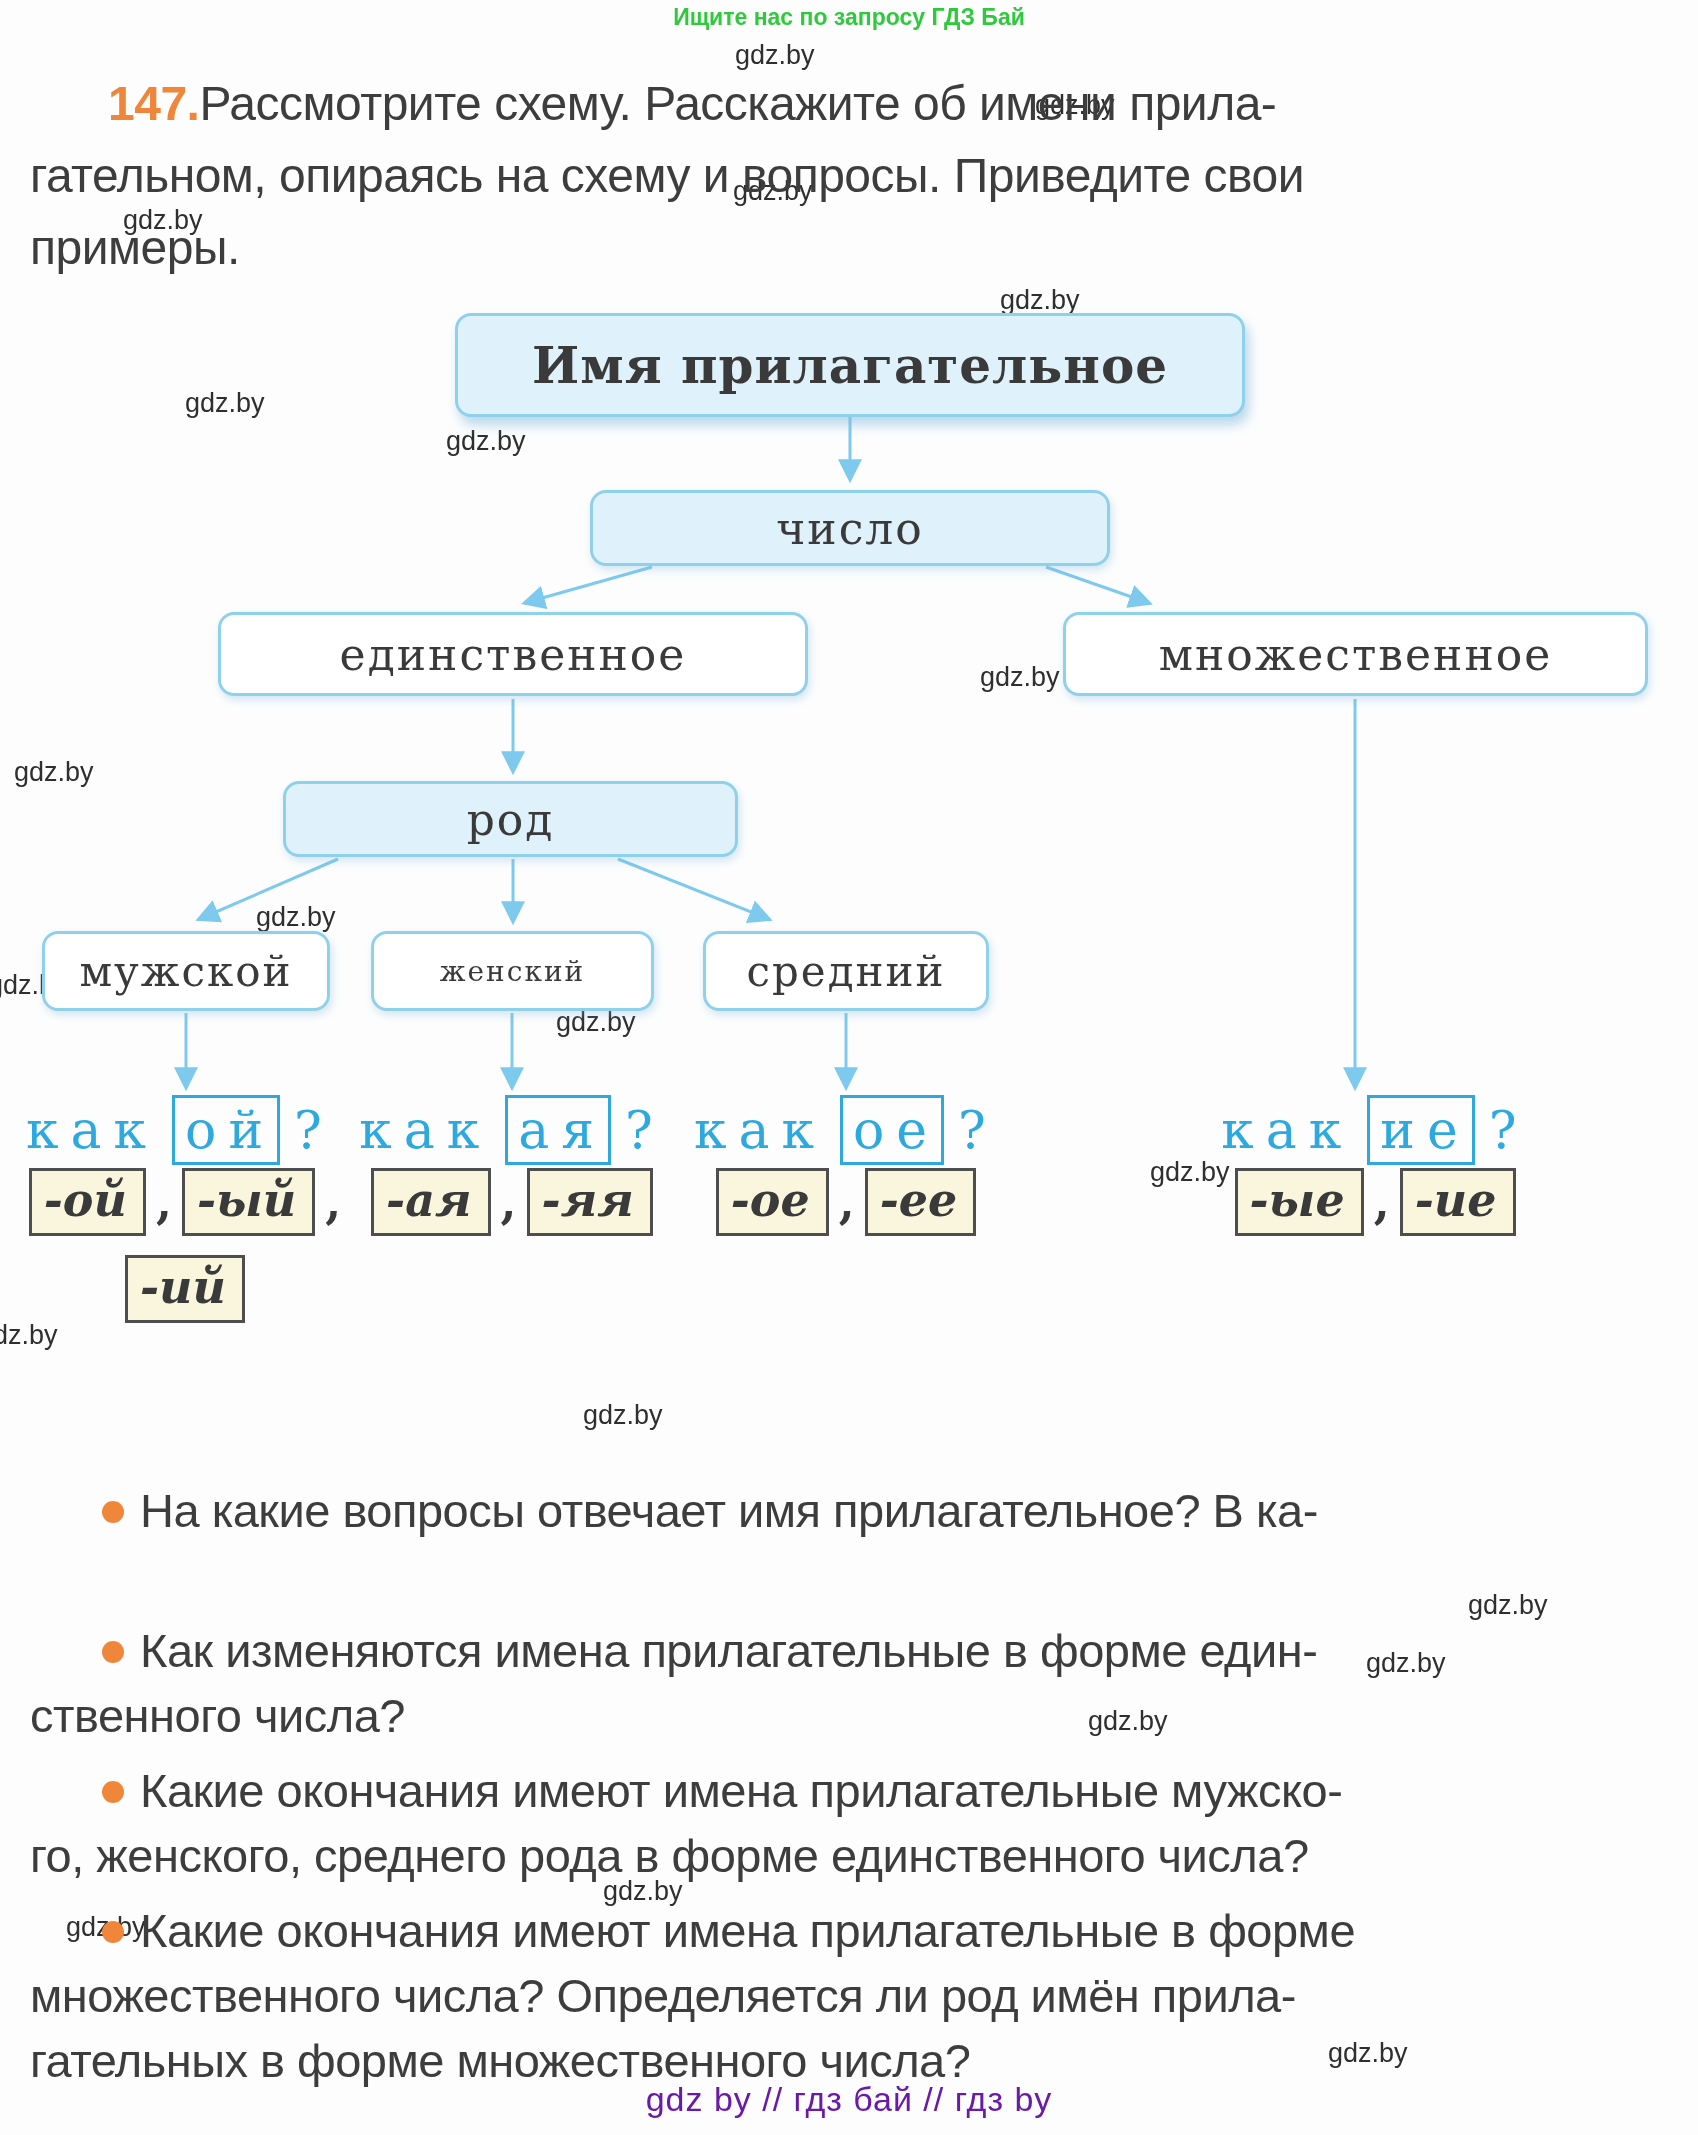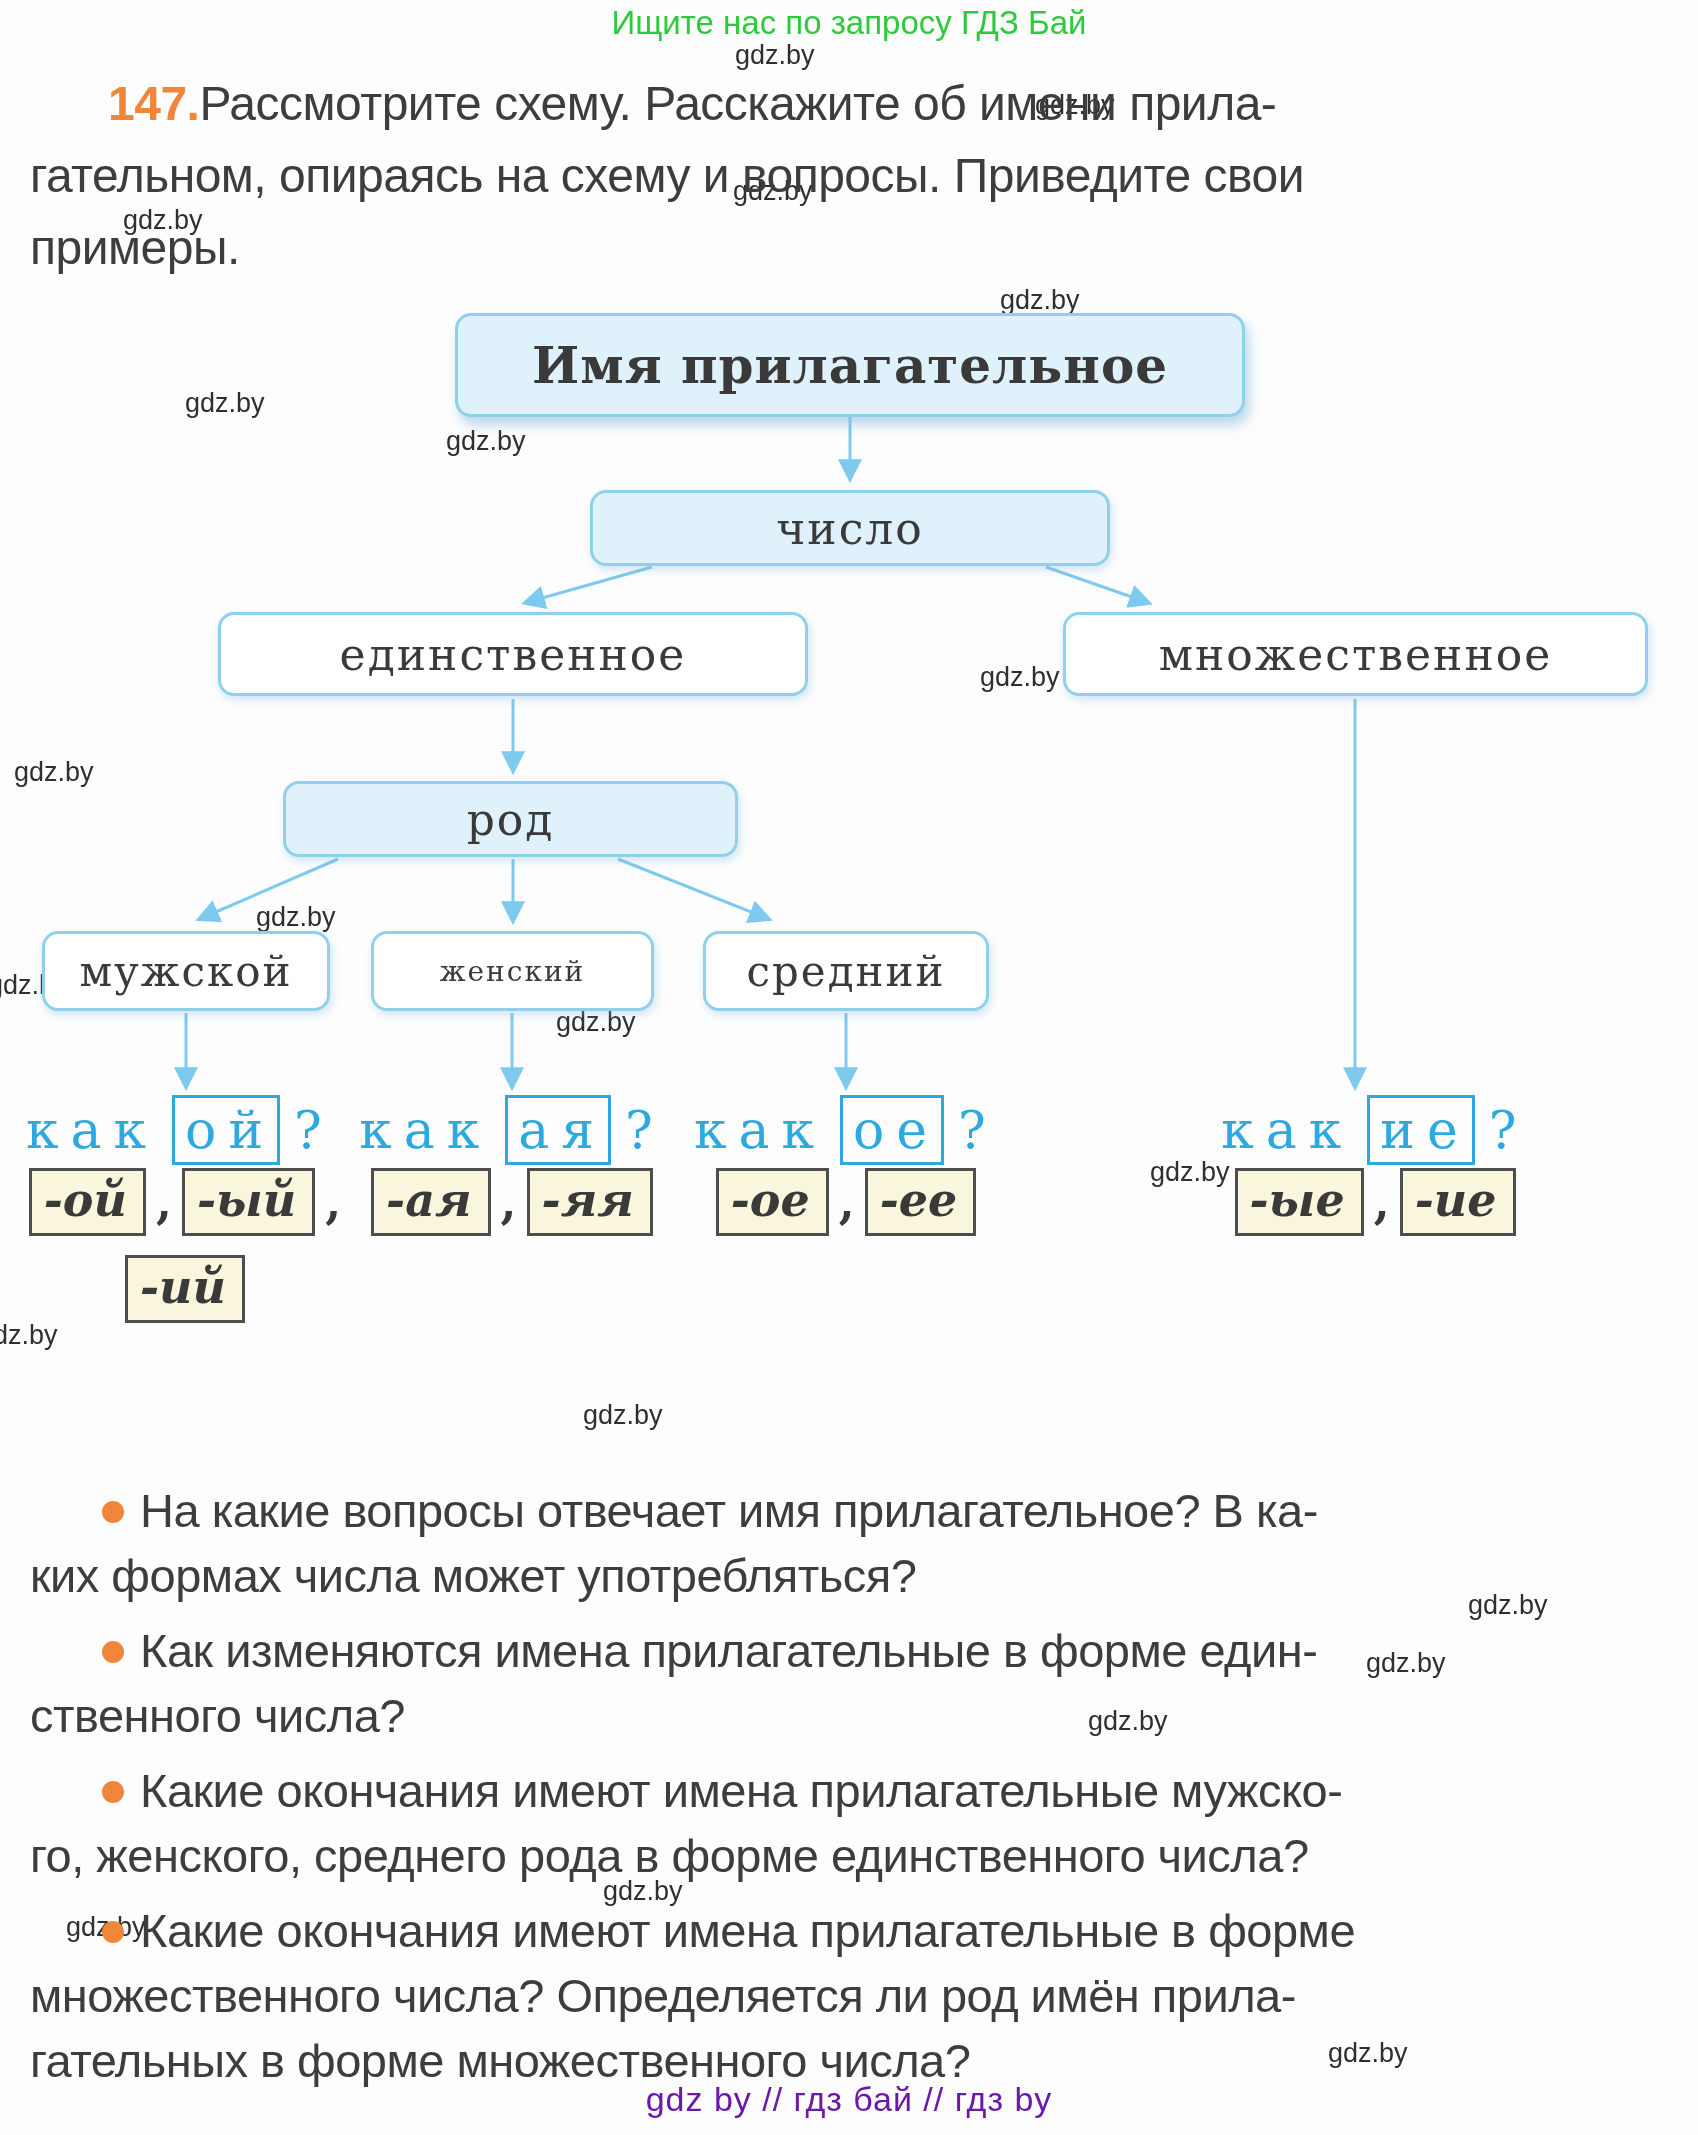--- a/index.html
+++ b/index.html
@@ -1,20 +1,20 @@
 <!DOCTYPE html>
 <html style="--promo-green: #2ec93c; --accent-orange: #f0863a; --body-text: #3d3d3d; --node-text: #3a3a3a; --question-blue: #2da9df; --arrow-blue: #7ec9ee; --node-border: #8fd0ea; --node-fill-blue: #dff1fa; --node-fill-white: #ffffff; --chip-bg: #faf6dd; --chip-border: #4e4e4e; --footer-purple: #6a1aa8; --watermark-gray: #2f2f2f;"><head>
 <meta charset="utf-8">
 <style>
   html,body{margin:0;padding:0;background:#ffffff;}
   .page{position:relative;width:1698px;height:2135px;background:#fdfdfd;overflow:hidden;
         font-family:"Liberation Sans",sans-serif;color:var(--body-text);}
   
   .promo{position:absolute;top:4px;left:0;width:100%;text-align:center;
-         font-size:33px;color:var(--promo-green);}
+         font-size:23px;color:var(--promo-green);font-weight:bold;}
   
   .wm{position:absolute;font-size:27px;color:var(--watermark-gray);white-space:nowrap;}
   
   .intro-line{position:absolute;left:30px;font-size:48px;letter-spacing:-0.5px;
               color:var(--body-text);white-space:nowrap;}
   .ex-num{color:var(--accent-orange);font-weight:bold;}
   .indent{padding-left:78px;}
   
   .diagram{position:absolute;left:0;top:300px;width:1698px;height:1150px;}
   .arrows{position:absolute;left:0;top:0;width:1698px;height:1150px;}
@@ -162,21 +162,20 @@
     <div class="chips" style="left:1245px;top:868px;width:260px;">
       <span class="chip">-ые</span>
         <span class="comma">,</span>
       <span class="chip">-ие</span>
     </div>
   </div>
 
   <div class="q-line first" style="top:1483px;">
     <span class="dot"></span><span>На какие вопросы отвечает имя прилагательное? В ка-</span>
   </div>
-  <div class="q-line" style="top:1548px;">ких формах числа может употребляться?</div>
   <div class="q-line first" style="top:1623px;">
     <span class="dot"></span><span>Как изменяются имена прилагательные в форме един-</span>
   </div>
   <div class="q-line" style="top:1688px;">ственного числа?</div>
   <div class="q-line first" style="top:1763px;">
     <span class="dot"></span><span>Какие окончания имеют имена прилагательные мужско-</span>
   </div>
   <div class="q-line" style="top:1828px;">го, женского, среднего рода в форме единственного числа?</div>
   <div class="q-line first" style="top:1903px;">
     <span class="dot"></span><span>Какие окончания имеют имена прилагательные в форме</span>

